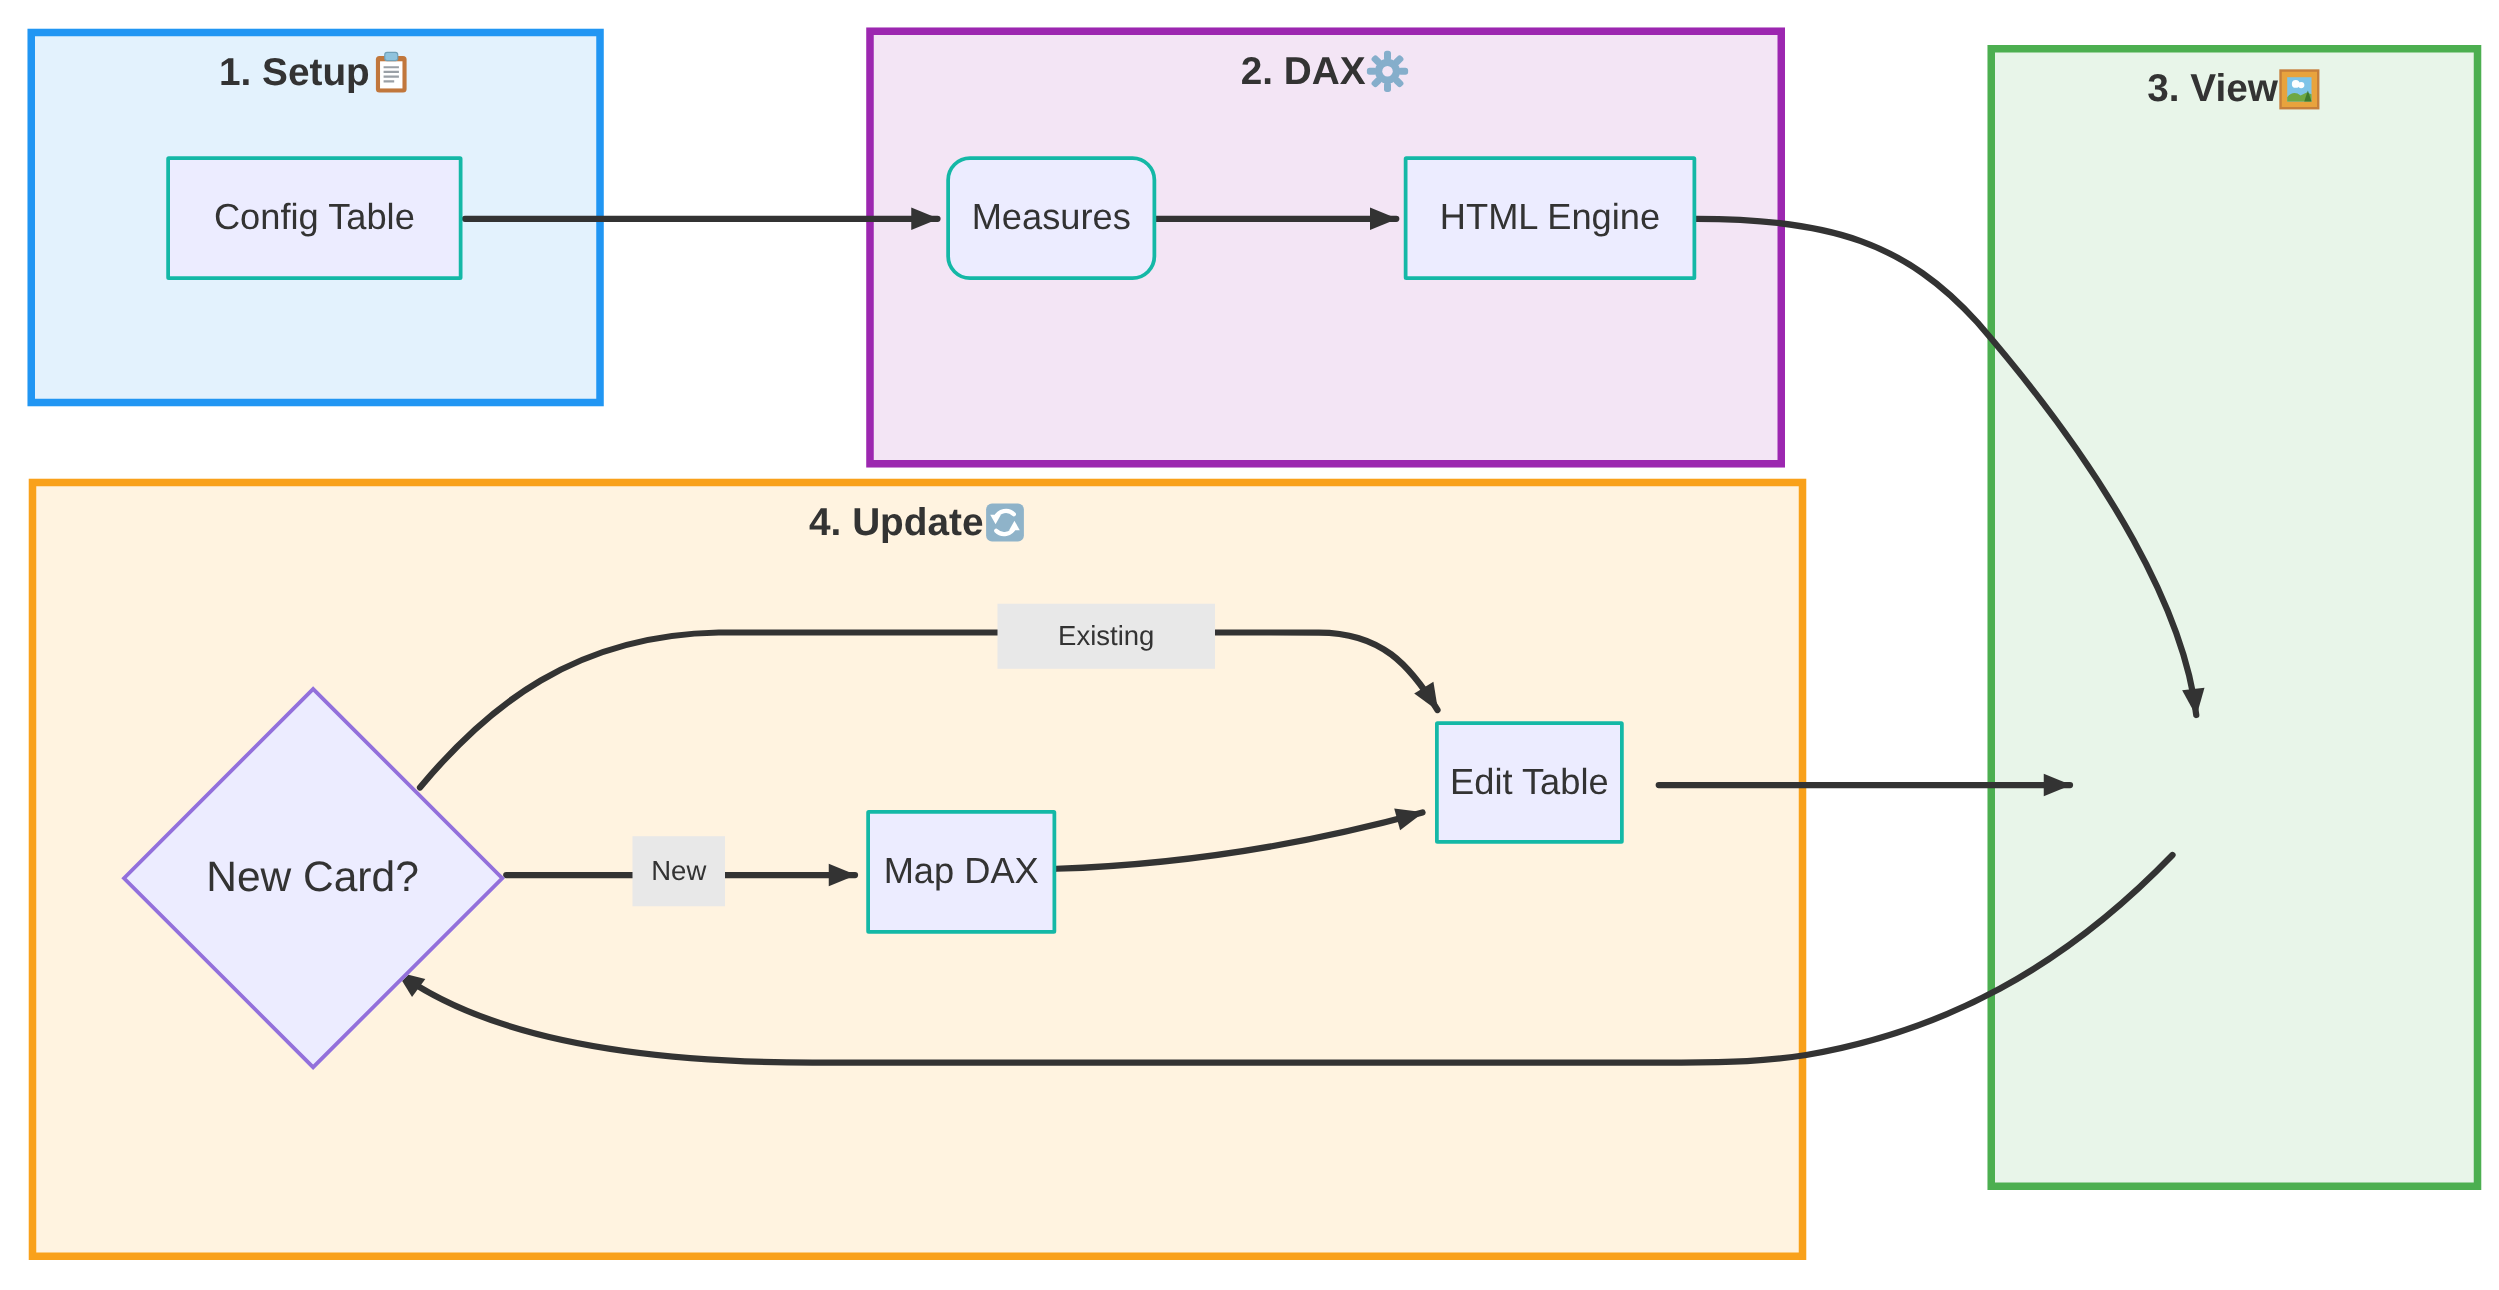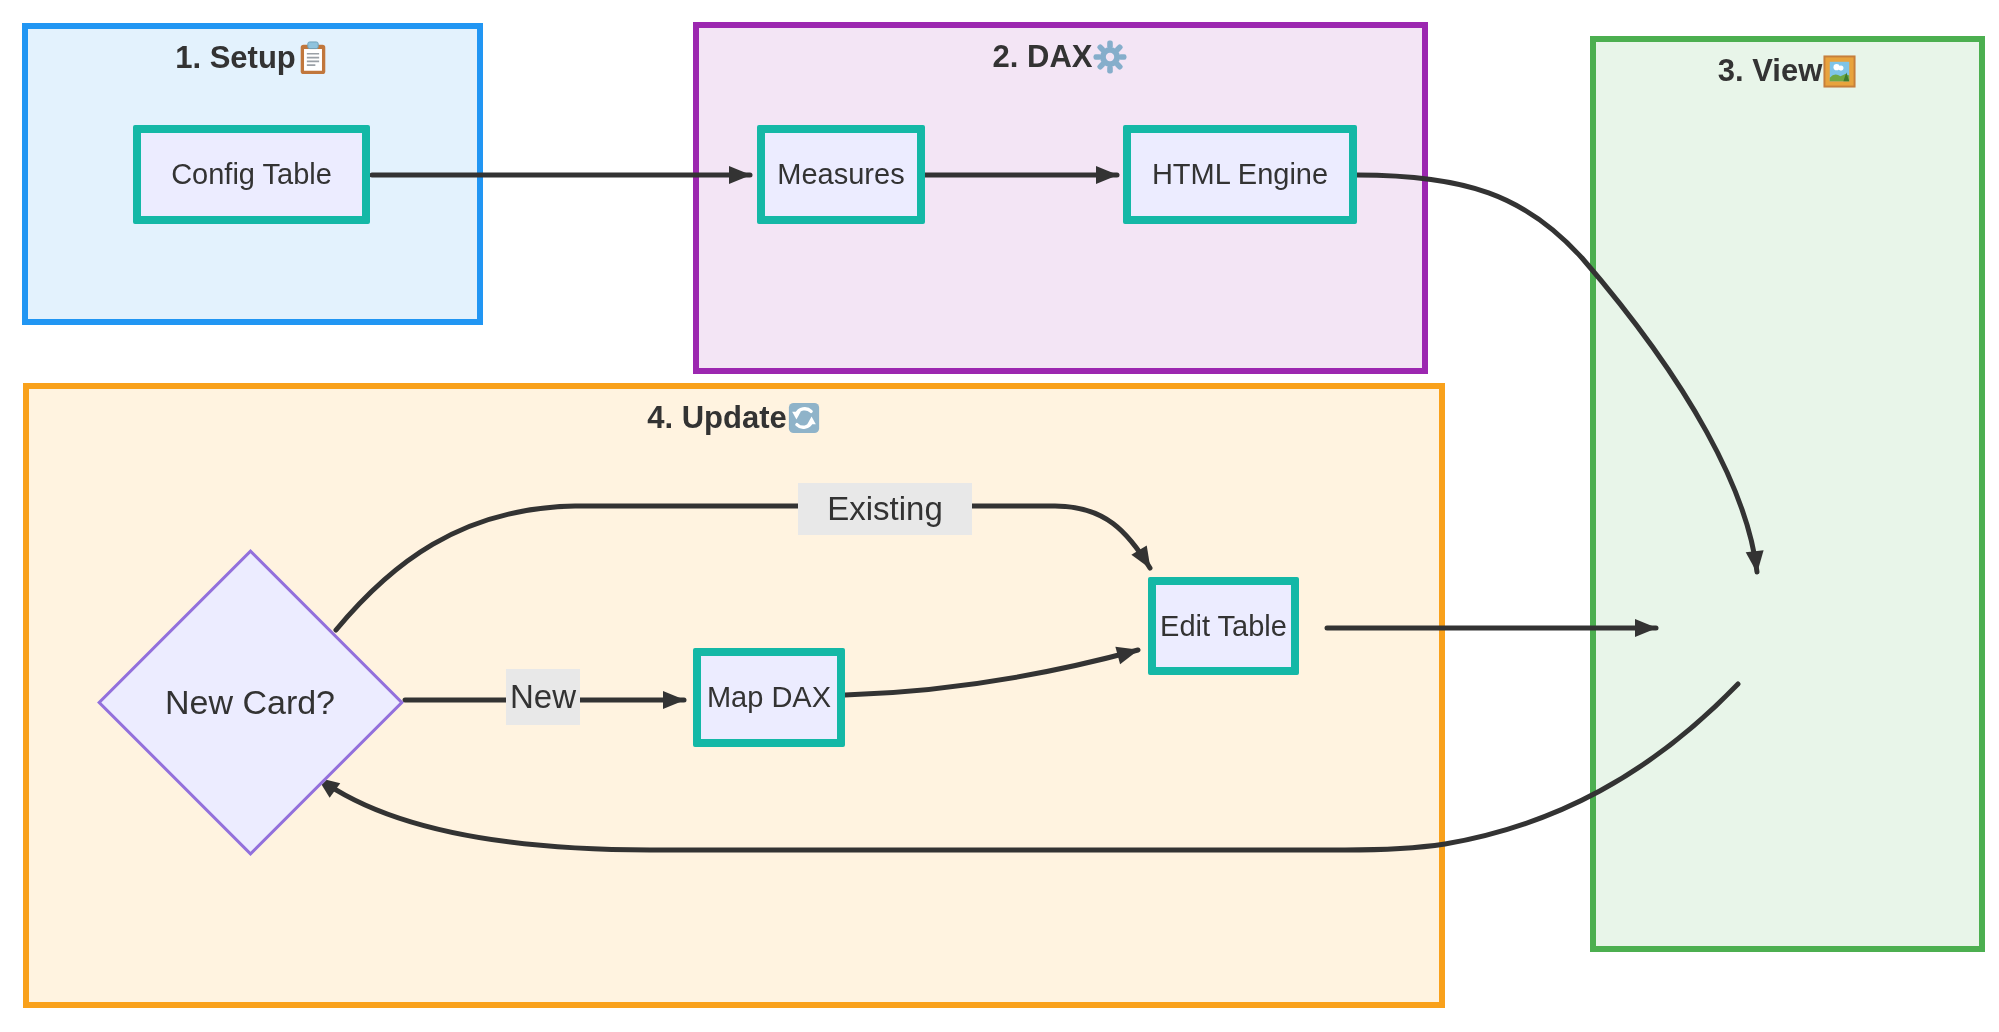--- a/index.html
+++ b/index.html
@@ -24,21 +24,21 @@
     font-weight:700;
     font-size:31px;
     color:#333333;
     margin-top:11px;
   }
   .group-title svg{display:block;}
   .node{
     position:absolute;
     box-sizing:border-box;
     background:#ECECFF;
-    border:8px solid #14b8a6;
+    border:3px solid #14b8a6;
     border-radius:2px;
     display:flex;
     align-items:center;
     justify-content:center;
     font-size:29px;
     color:#333333;
     z-index:3;
   }
   .diamond{
     position:absolute;
@@ -59,21 +59,21 @@
   }
   .edges{
     position:absolute;
     left:0;top:0;
     z-index:2;
   }
   .edge-label{
     position:absolute;
     background:#E8E8E8;
     color:#333333;
-    font-size:33px;
+    font-size:22px;
     display:flex;
     align-items:center;
     justify-content:center;
     z-index:4;
   }
 </style>
 </head>
 <body>
 
 <div class="canvas">
@@ -154,21 +154,21 @@
       <path d="M845 695 C940 692 1035 678 1138 650" marker-end="url(#arrowhead)"></path>
       <path d="M1327 628 L1656 628" marker-end="url(#arrowhead)"></path>
       <path d="M1738 684 C1650 775 1555 825 1445 844 C1412 849 1385 850 1345 850 L650 850 C540 850 400 838 318 778" marker-end="url(#arrowhead)"></path>
     </g>
   </svg>
 
   <div class="node" style="left:133px;top:125px;width:237px;height:99px;">
     <span>Config Table</span>
   </div>
 
-  <div class="node" style="left:757px;top:125px;width:168px;height:99px;">
+  <div class="node" style="left:757px;top:125px;width:168px;height:99px;border-radius:19px;">
     <span>Measures</span>
   </div>
 
   <div class="node" style="left:1123px;top:125px;width:234px;height:99px;">
     <span>HTML Engine</span>
   </div>
 
 
   <div class="diamond" style="left:142px;top:594px;width:217px;height:217px;"></div>
   <div class="diamond-label" style="left:97px;top:652px;width:306px;height:100px;">

